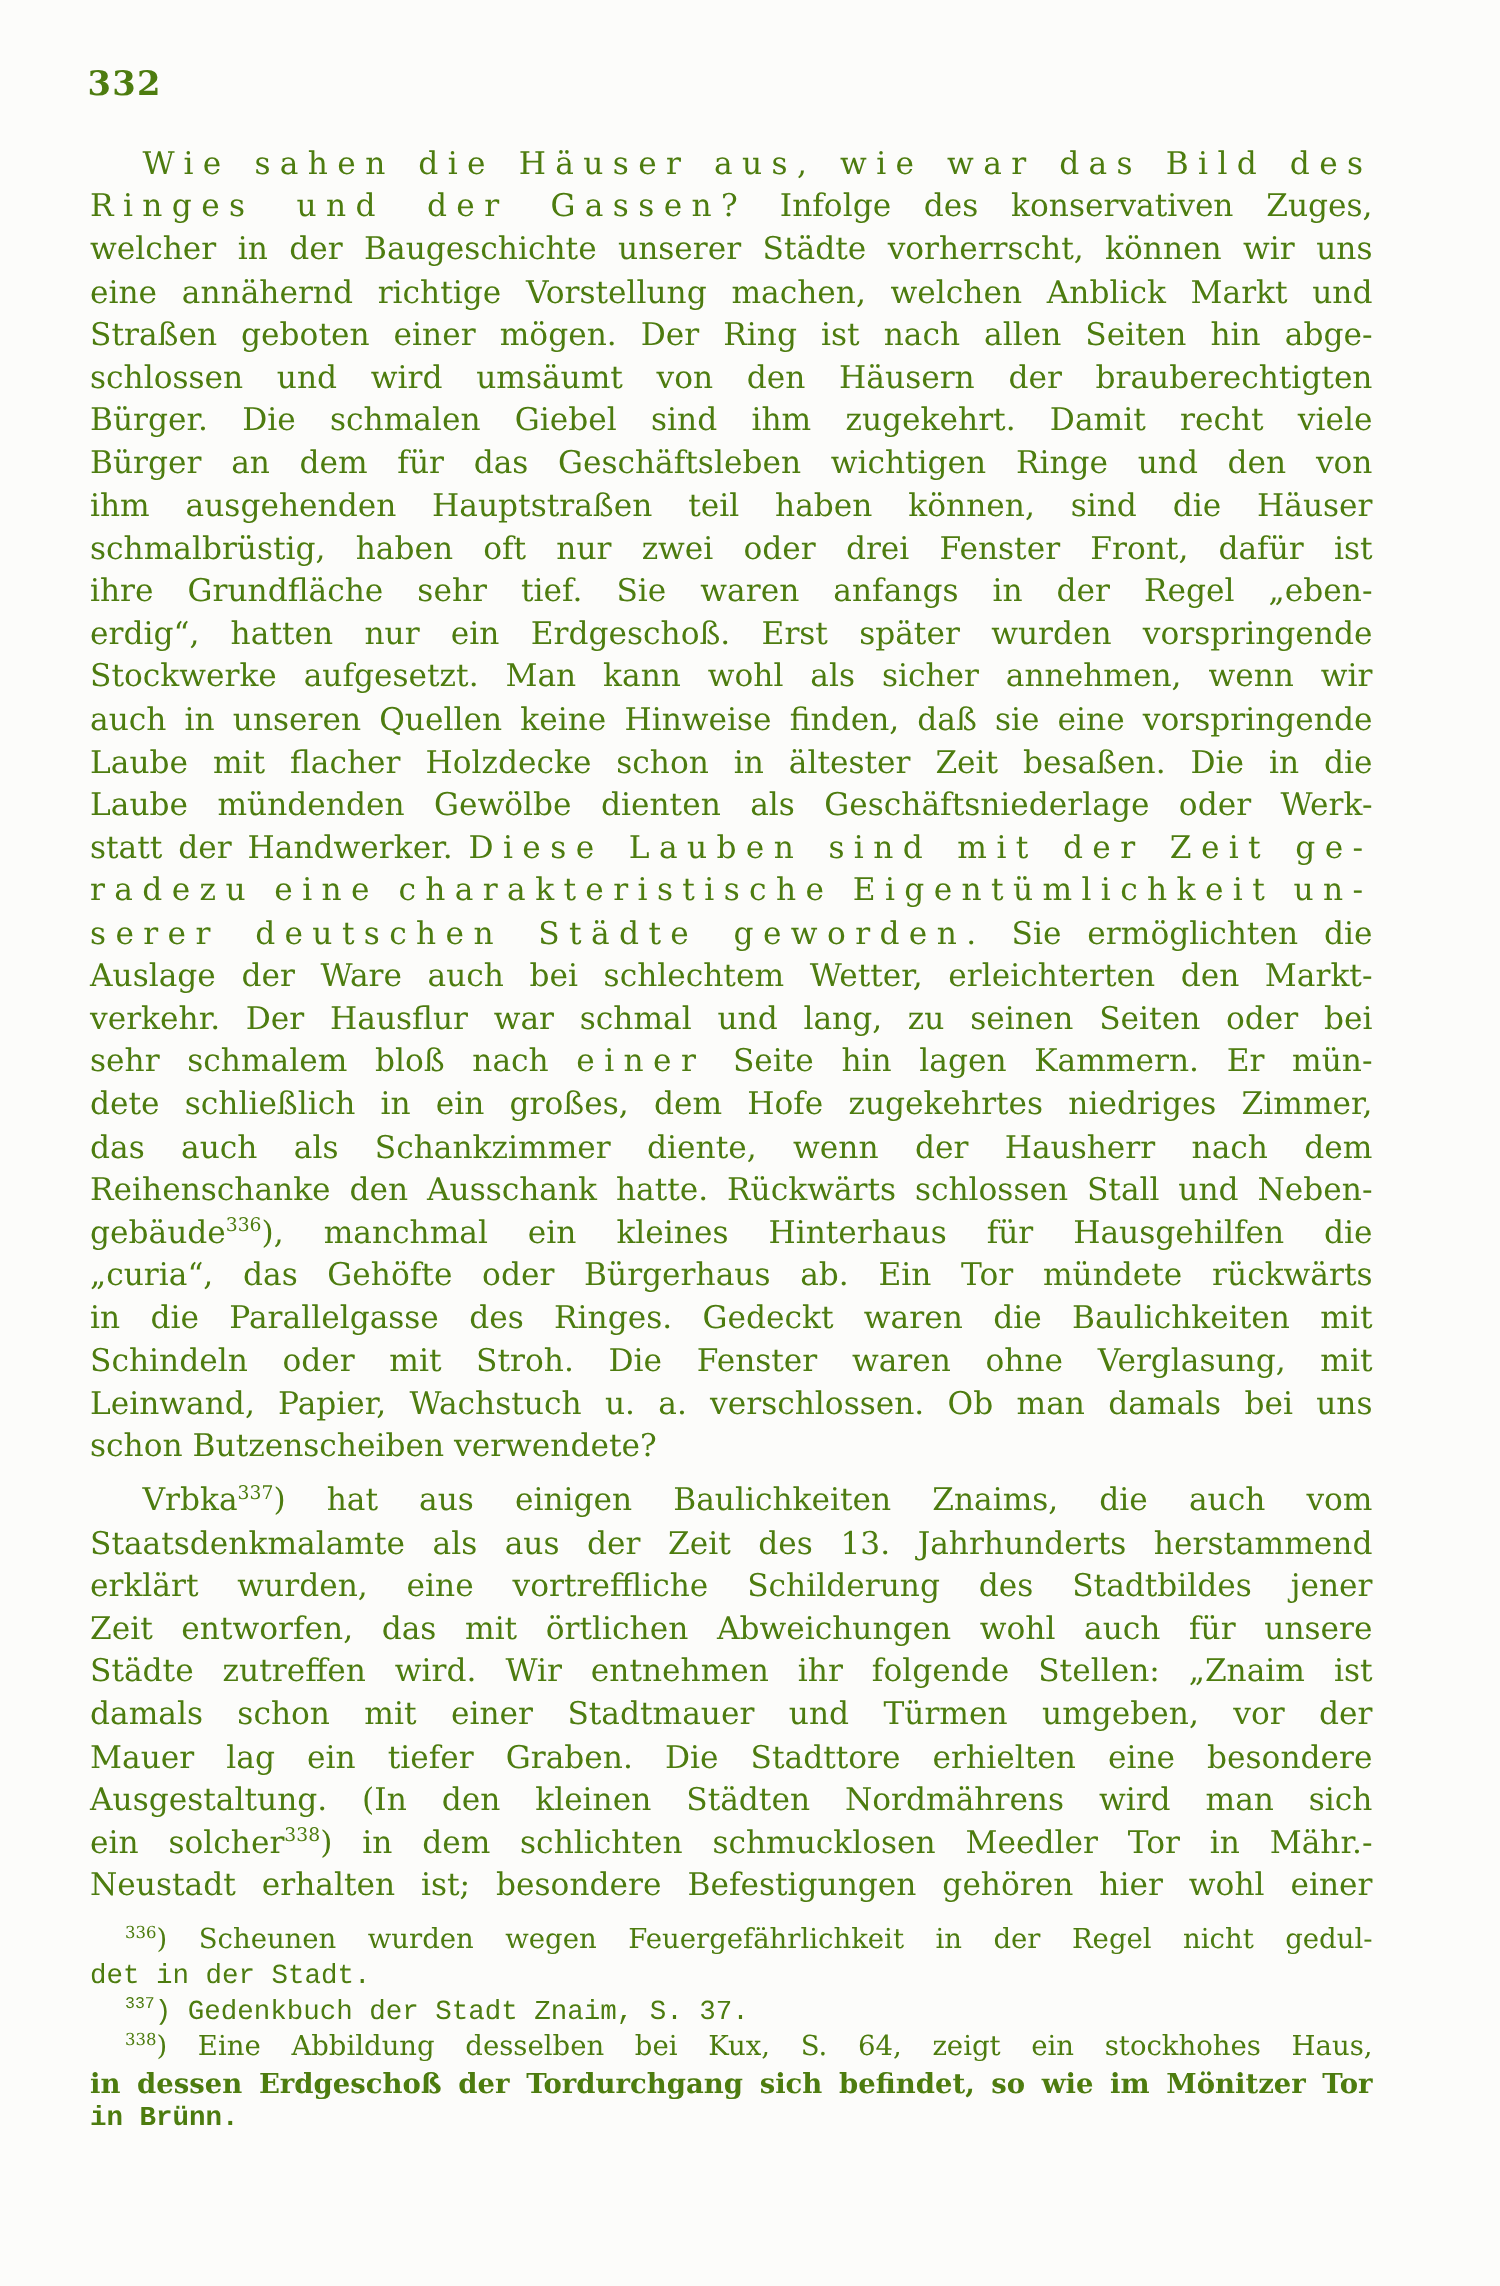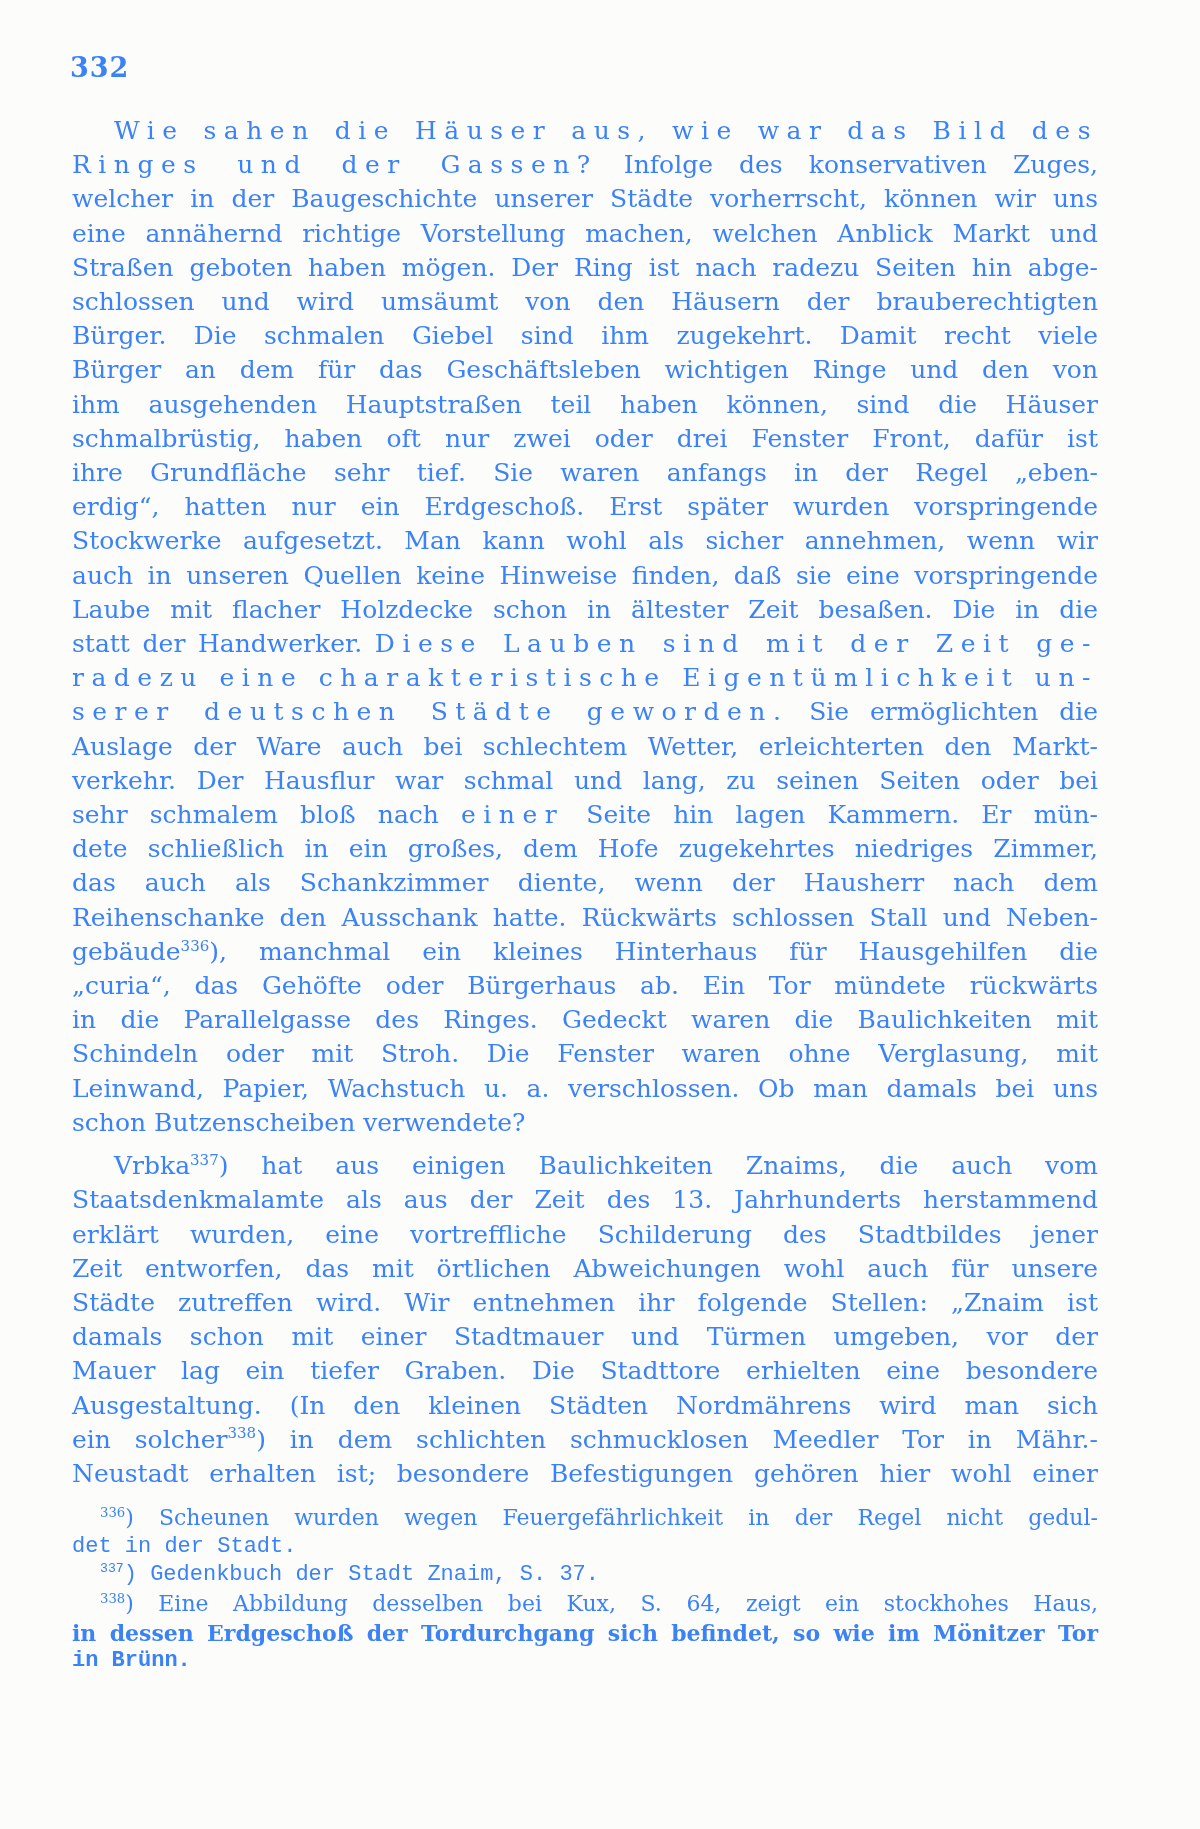--- a/index.html
+++ b/index.html
@@ -3,21 +3,21 @@
 <meta charset="utf-8">
 <style>
   html,body { margin:0; padding:0; }
   body { background:#e8e8e6; }
   .page {
     position:relative;
     width:1200px;
     height:1829px;
     margin:0 auto;
     background:#fcfcfa;
-    color:#3b82f6;
+    color:#4d7c0f;
     font-family:"DejaVu Serif","Liberation Serif",serif;
     overflow:hidden;
   }
   .page-number {
     position:absolute;
     top:52px;
     left:70px;
     font-size:27px;
     font-weight:bold;
     letter-spacing:1px;
@@ -66,31 +66,32 @@
 
 <div class="page">
   <div class="page-number">332</div>
 
   <div class="textblock">
     <div class="para">
         <div class="bodyline indent"><span class="sperr">Wie sahen die Häuser aus, wie war das Bild des</span></div>
         <div class="bodyline"><span class="sperr">Ringes und der Gassen?</span><span> Infolge des konservativen Zuges,</span></div>
         <div class="bodyline"><span>welcher in der Baugeschichte unserer Städte vorherrscht, können wir uns</span></div>
         <div class="bodyline"><span>eine annähernd richtige Vorstellung machen, welchen Anblick Markt und</span></div>
-        <div class="bodyline"><span>Straßen geboten haben mögen. Der Ring ist nach radezu Seiten hin abge-</span></div>
+        <div class="bodyline"><span>Straßen geboten einer mögen. Der Ring ist nach allen Seiten hin abge-</span></div>
         <div class="bodyline"><span>schlossen und wird umsäumt von den Häusern der brauberechtigten</span></div>
         <div class="bodyline"><span>Bürger. Die schmalen Giebel sind ihm zugekehrt. Damit recht viele</span></div>
         <div class="bodyline"><span>Bürger an dem für das Geschäftsleben wichtigen Ringe und den von</span></div>
         <div class="bodyline"><span>ihm ausgehenden Hauptstraßen teil haben können, sind die Häuser</span></div>
         <div class="bodyline"><span>schmalbrüstig, haben oft nur zwei oder drei Fenster Front, dafür ist</span></div>
         <div class="bodyline"><span>ihre Grundfläche sehr tief. Sie waren anfangs in der Regel „eben-</span></div>
         <div class="bodyline"><span>erdig“, hatten nur ein Erdgeschoß. Erst später wurden vorspringende</span></div>
         <div class="bodyline"><span>Stockwerke aufgesetzt. Man kann wohl als sicher annehmen, wenn wir</span></div>
         <div class="bodyline"><span>auch in unseren Quellen keine Hinweise finden, daß sie eine vorspringende</span></div>
         <div class="bodyline"><span>Laube mit flacher Holzdecke schon in ältester Zeit besaßen. Die in die</span></div>
+        <div class="bodyline"><span>Laube mündenden Gewölbe dienten als Geschäftsniederlage oder Werk-</span></div>
         <div class="bodyline"><span>statt der Handwerker. </span><span class="sperr">Diese Lauben sind mit der Zeit ge-</span></div>
         <div class="bodyline"><span class="sperr">radezu eine charakteristische Eigentümlichkeit un-</span></div>
         <div class="bodyline"><span class="sperr">serer deutschen Städte geworden.</span><span> Sie ermöglichten die</span></div>
         <div class="bodyline"><span>Auslage der Ware auch bei schlechtem Wetter, erleichterten den Markt-</span></div>
         <div class="bodyline"><span>verkehr. Der Hausflur war schmal und lang, zu seinen Seiten oder bei</span></div>
         <div class="bodyline"><span>sehr schmalem bloß nach </span><span class="sperr">einer</span><span> Seite hin lagen Kammern. Er mün-</span></div>
         <div class="bodyline"><span>dete schließlich in ein großes, dem Hofe zugekehrtes niedriges Zimmer,</span></div>
         <div class="bodyline"><span>das auch als Schankzimmer diente, wenn der Hausherr nach dem</span></div>
         <div class="bodyline"><span>Reihenschanke den Ausschank hatte. Rückwärts schlossen Stall und Neben-</span></div>
         <div class="bodyline"><span>gebäude</span><sup>336</sup><span>), manchmal ein kleines Hinterhaus für Hausgehilfen die</span></div>

